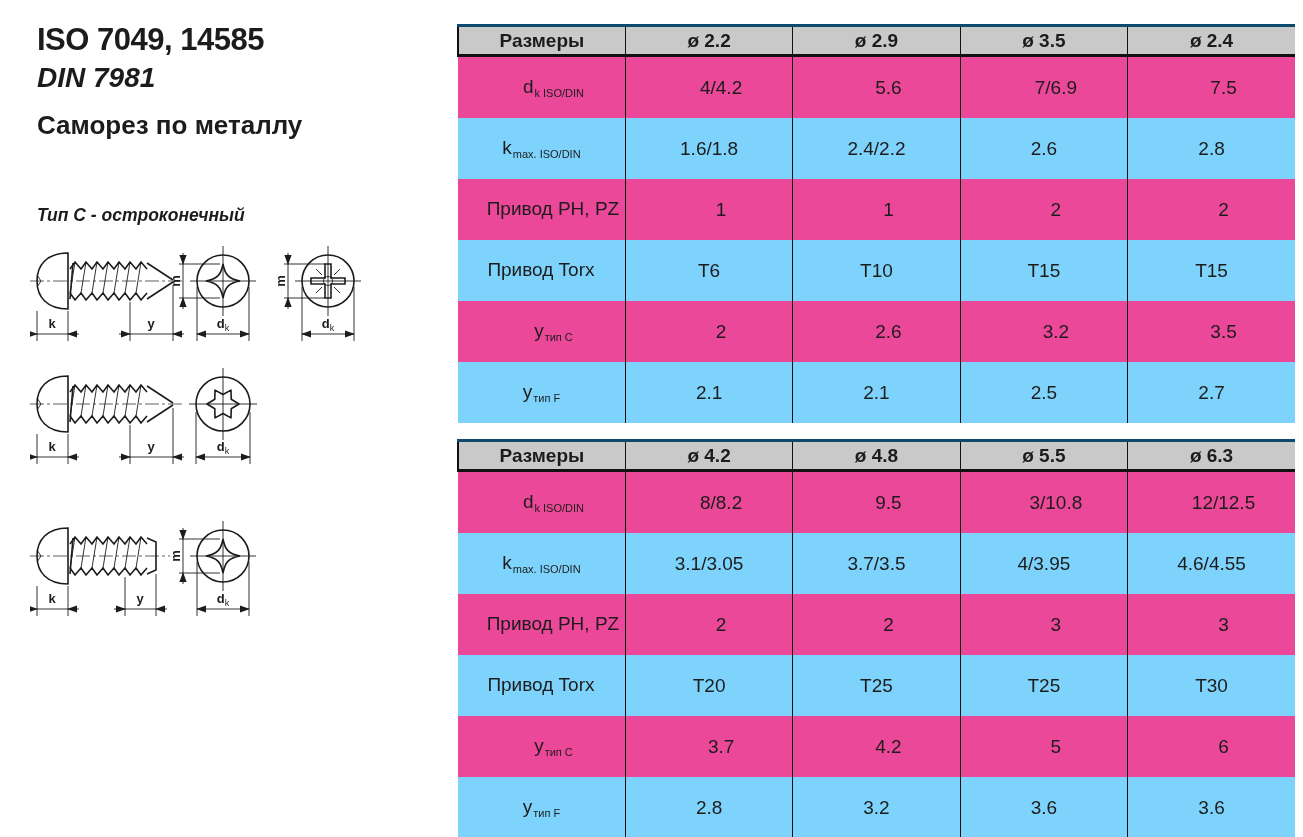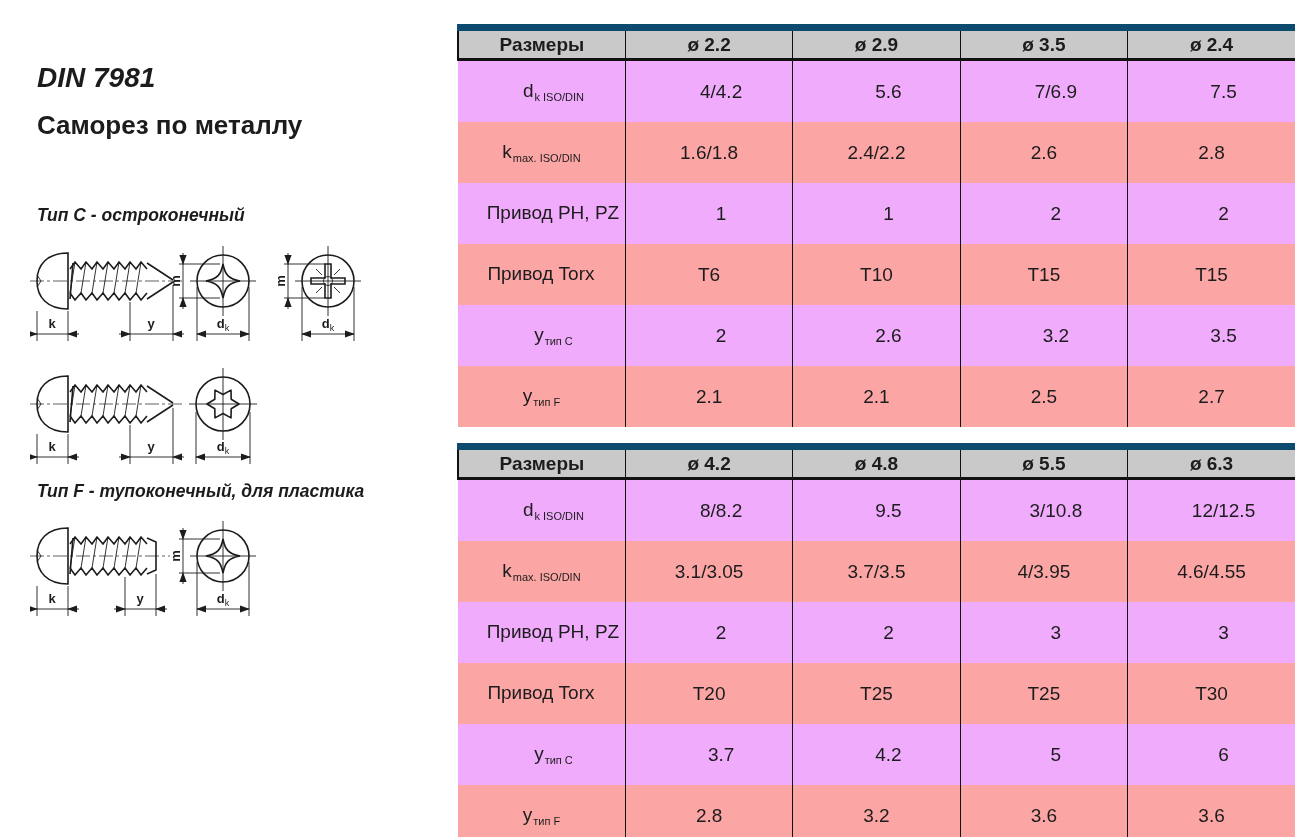--- a/index.html
+++ b/index.html
@@ -26,34 +26,35 @@
   .dl{fill:none;stroke:#1c1c1c;stroke-width:0.9;}
   .cl{fill:none;stroke:#1c1c1c;stroke-width:0.7;stroke-dasharray:14 3 3 3;}
   .dim{font-family:"Liberation Sans",sans-serif;font-size:13px;font-weight:700;fill:#1c1c1c;text-anchor:middle;}
   .dimsub{font-size:9px;font-weight:400;}
 
   .right-panel{position:absolute;left:457px;top:24px;width:838px;}
   table.spec{border-collapse:collapse;width:838px;table-layout:fixed;}
   table.spec th, table.spec td{text-align:center;vertical-align:middle;padding:0;}
   table.spec thead th{
     height:27px;background:#c9c9c9;font-size:19px;font-weight:700;
-    border-top:7px solid #0c4a6e;border-bottom:3px solid #111;
+    border-top:3px solid #0c4a6e;border-bottom:3px solid #111;
   }
   table.spec thead th:first-child{border-left:2px solid #111;}
   table.spec th + th, table.spec td + td{border-left:1.5px solid #111;}
-  table.spec tbody td{height:61px;font-size:19px;font-weight:400;background:#fca5a5;}
-  table.spec tr.shaded td{background:#f0abfc;padding-left:24px;}
+  table.spec tbody td{height:61px;font-size:19px;font-weight:400;background:#7dd3fc;}
+  table.spec tr.shaded td{background:#ec4899;padding-left:24px;}
   td.row-label{font-size:17.5px;}
   td.row-label sub{font-size:11px;margin-left:1px;}
   .tbl2{margin-top:16px;}
 </style>
 </head>
 <body>
 
 <div class="left-panel">
+  <div class="doc-title">ISO 7049, 14585</div>
   <div class="doc-standard">DIN 7981</div>
   <div class="doc-desc">
     <div>Саморез по металлу</div>
   </div>
   <div class="section-label lbl-type-c">Тип C - остроконечный</div>
 
   <svg class="drw drw1" viewBox="0 0 360 112">
     <defs>
       <marker id="d1ae" markerWidth="11" markerHeight="8" refX="10" refY="4" orient="auto">
           <path d="M0,0 L11,4 L0,8 Z" fill="#1c1c1c"></path>
@@ -164,21 +165,20 @@
         <line class="tl" x1="193" y1="2" x2="193" y2="74"></line>
       <circle class="ol" cx="193" cy="38" r="27"></circle>
       <polygon class="ol" stroke-linejoin="round" points="209,38 201.2,42.8 201,51.9 193,47.5 185,51.9 184.8,42.8 177,38 184.8,33.2 185,24.1 193,28.5 201,24.1 201.2,33.2"></polygon>
       <line class="dl" x1="166" y1="46" x2="166" y2="98"></line>
         <line class="dl" x1="220" y1="46" x2="220" y2="98"></line>
       <line class="dl" x1="166" y1="91" x2="220" y2="91" marker-start="url(#d2as)" marker-end="url(#d2ae)"></line>
       <text class="dim" x="193" y="85"><tspan>d</tspan><tspan class="dimsub" dy="3">k</tspan></text>
     </g>
   </svg>
 
-  <div class="section-label lbl-type-f">Тип F - тупоконечный, для пластика</div>
 
   <svg class="drw drw3" viewBox="0 0 280 112">
     <defs>
       <marker id="d3ae" markerWidth="11" markerHeight="8" refX="10" refY="4" orient="auto">
           <path d="M0,0 L11,4 L0,8 Z" fill="#1c1c1c"></path>
         </marker>
       <marker id="d3as" markerWidth="11" markerHeight="8" refX="1" refY="4" orient="auto">
           <path d="M11,0 L0,4 L11,8 Z" fill="#1c1c1c"></path>
         </marker>
     </defs>

